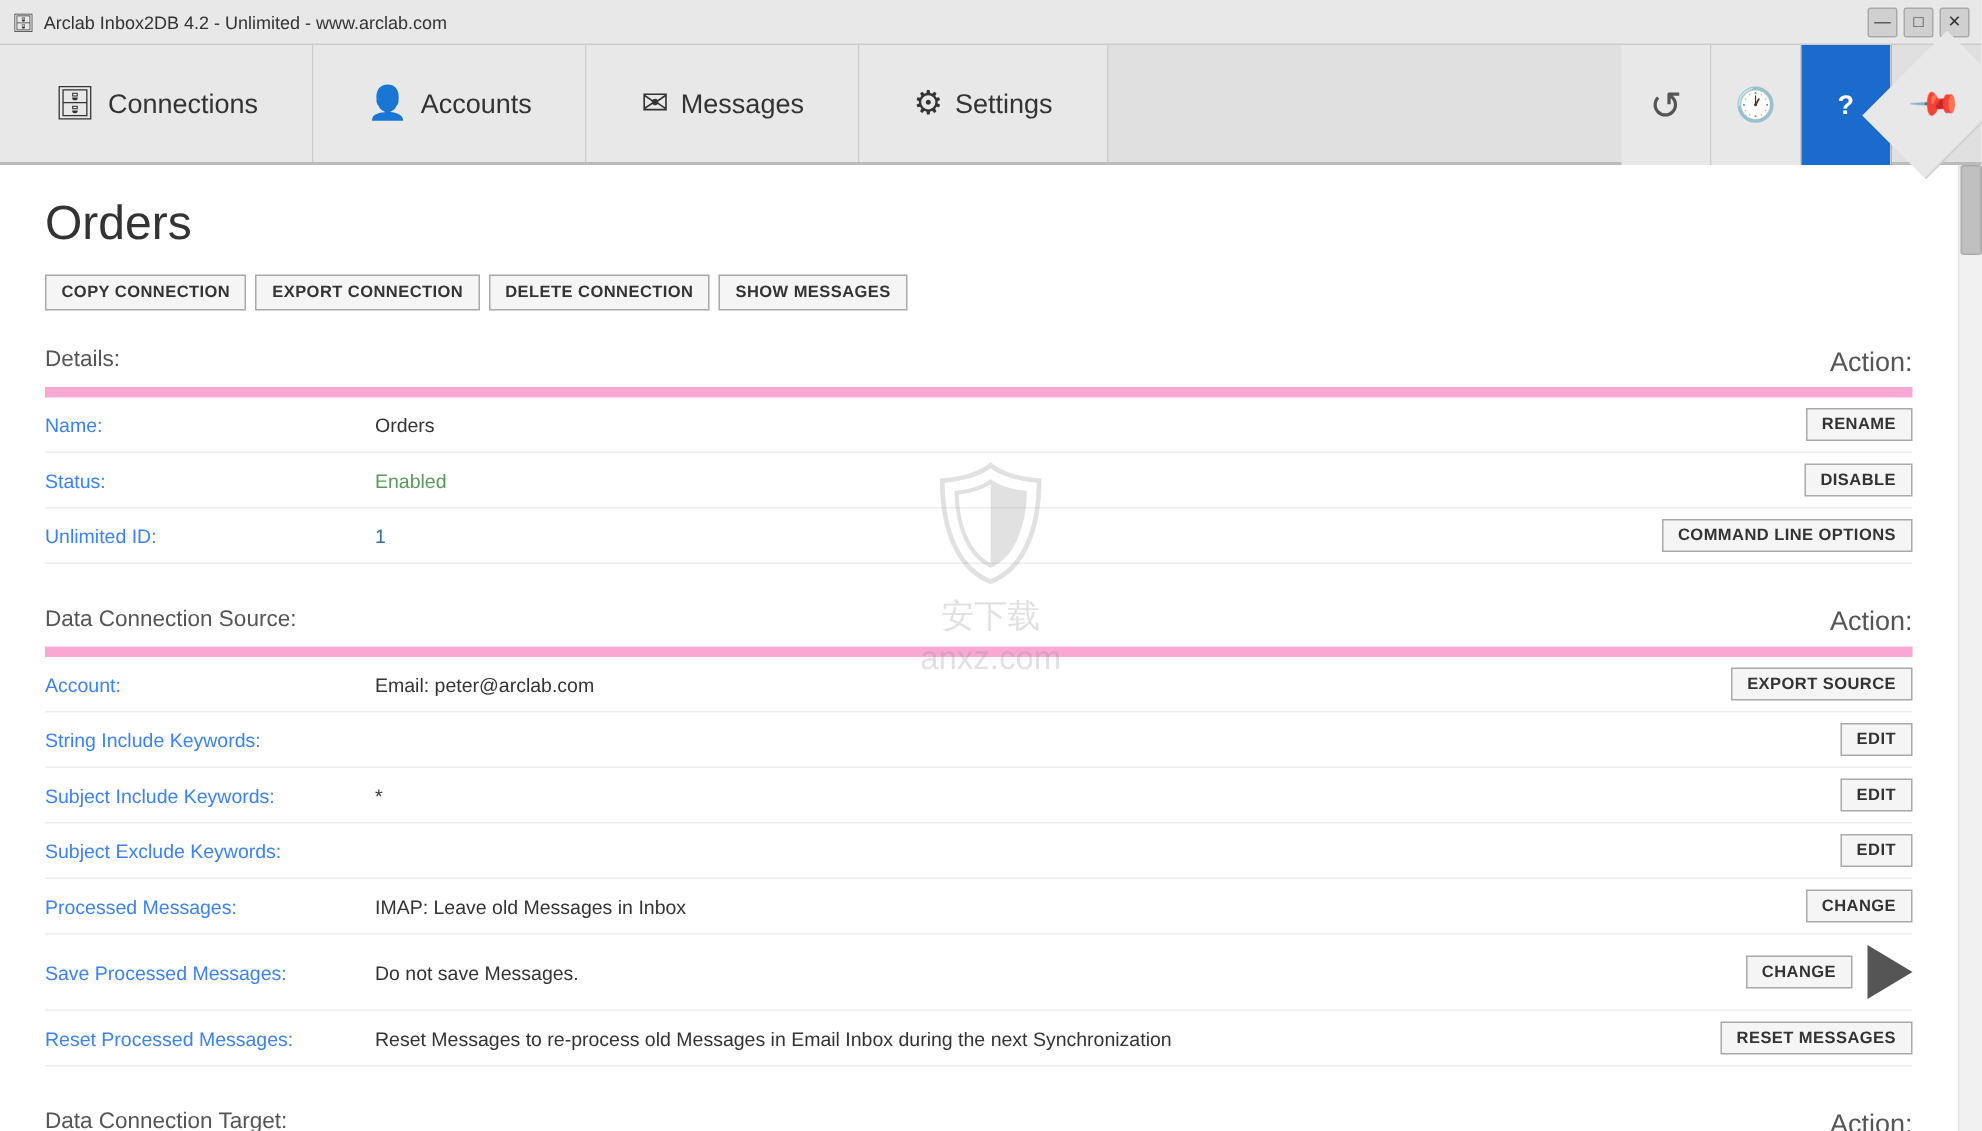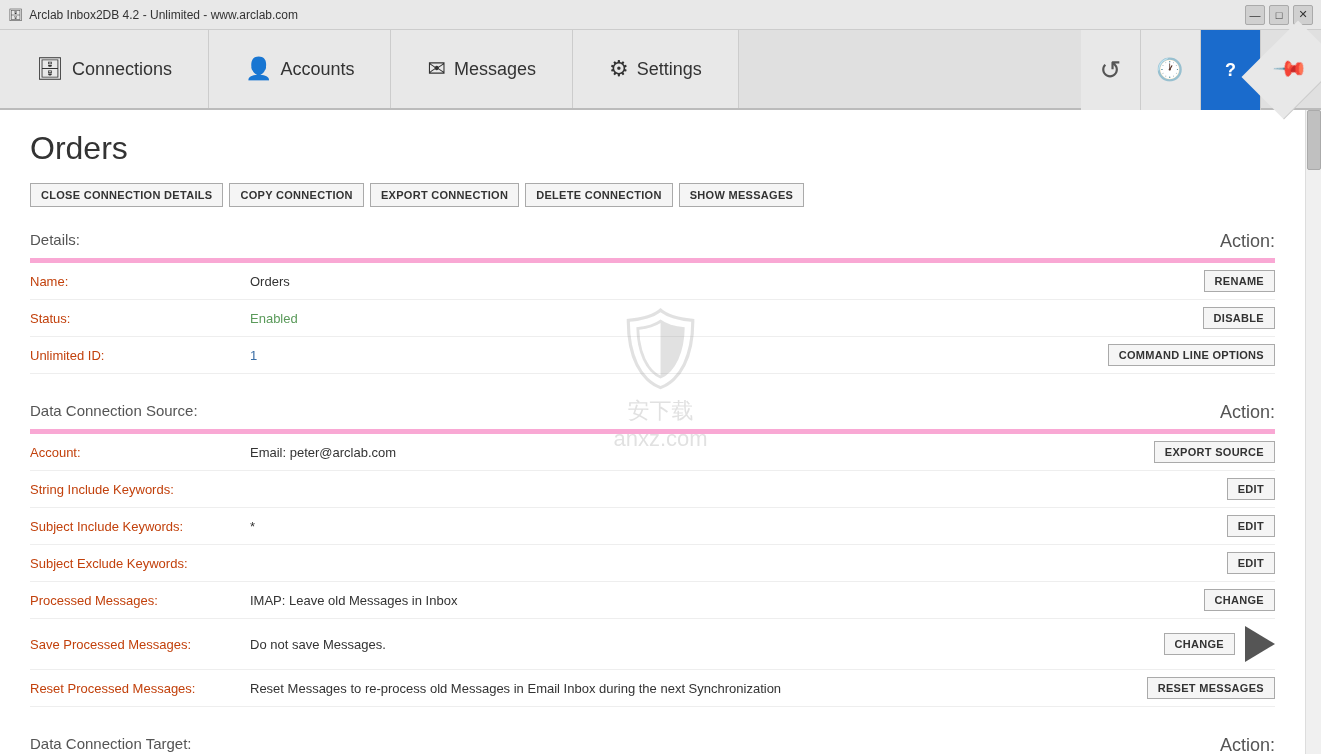--- a/index.html
+++ b/index.html
@@ -79,38 +79,38 @@
       font-weight: 600;
       color: #333;
       letter-spacing: 0.3px;
     }
 
     
     .section { margin-bottom: 28px; }
     .section-header {
       display: flex;
       justify-content: space-between;
-      border-bottom: 5px solid #f9a8d4;
+      border-bottom: 7px solid #f9a8d4;
       padding-bottom: 6px;
       margin-bottom: 0;
     }
     .section-title { font-size: 15px; color: #555; font-weight: 400; }
     .section-action-title { font-size: 18px; color: #555; font-weight: 400; }
 
     
     .data-row {
       display: flex;
       align-items: center;
       border-bottom: 1px solid #eee;
       padding: 7px 0;
       min-height: 36px;
     }
     .data-label {
       width: 220px;
-      color: #c2410c;
+      color: #3b82f6;
       font-size: 13px;
       flex-shrink: 0;
     }
     .data-value { flex: 1; font-size: 13px; color: #333; }
     .data-value.enabled { color: #5a9a5a; }
     .data-value.link { color: #3a6ea5; }
     .data-action { margin-left: auto; width: 180px; display: flex; justify-content: flex-end; }
 
     
     .small-btn {
@@ -197,21 +197,20 @@
   <div class="main-content">
 
     <div class="watermark">
       <div class="watermark-icon">🛡</div>
       <div class="watermark-text">安下载<br>anxz.com</div>
     </div>
 
     <h1 class="page-title">Orders</h1>
 
     <div class="action-buttons">
-      <button class="action-btn">CLOSE CONNECTION DETAILS</button>
       <button class="action-btn">COPY CONNECTION</button>
       <button class="action-btn">EXPORT CONNECTION</button>
       <button class="action-btn">DELETE CONNECTION</button>
       <button class="action-btn">SHOW MESSAGES</button>
     </div>
 
     <div class="section">
       <div class="section-header">
         <span class="section-title">Details:</span>
         <span class="section-action-title">Action:</span>

